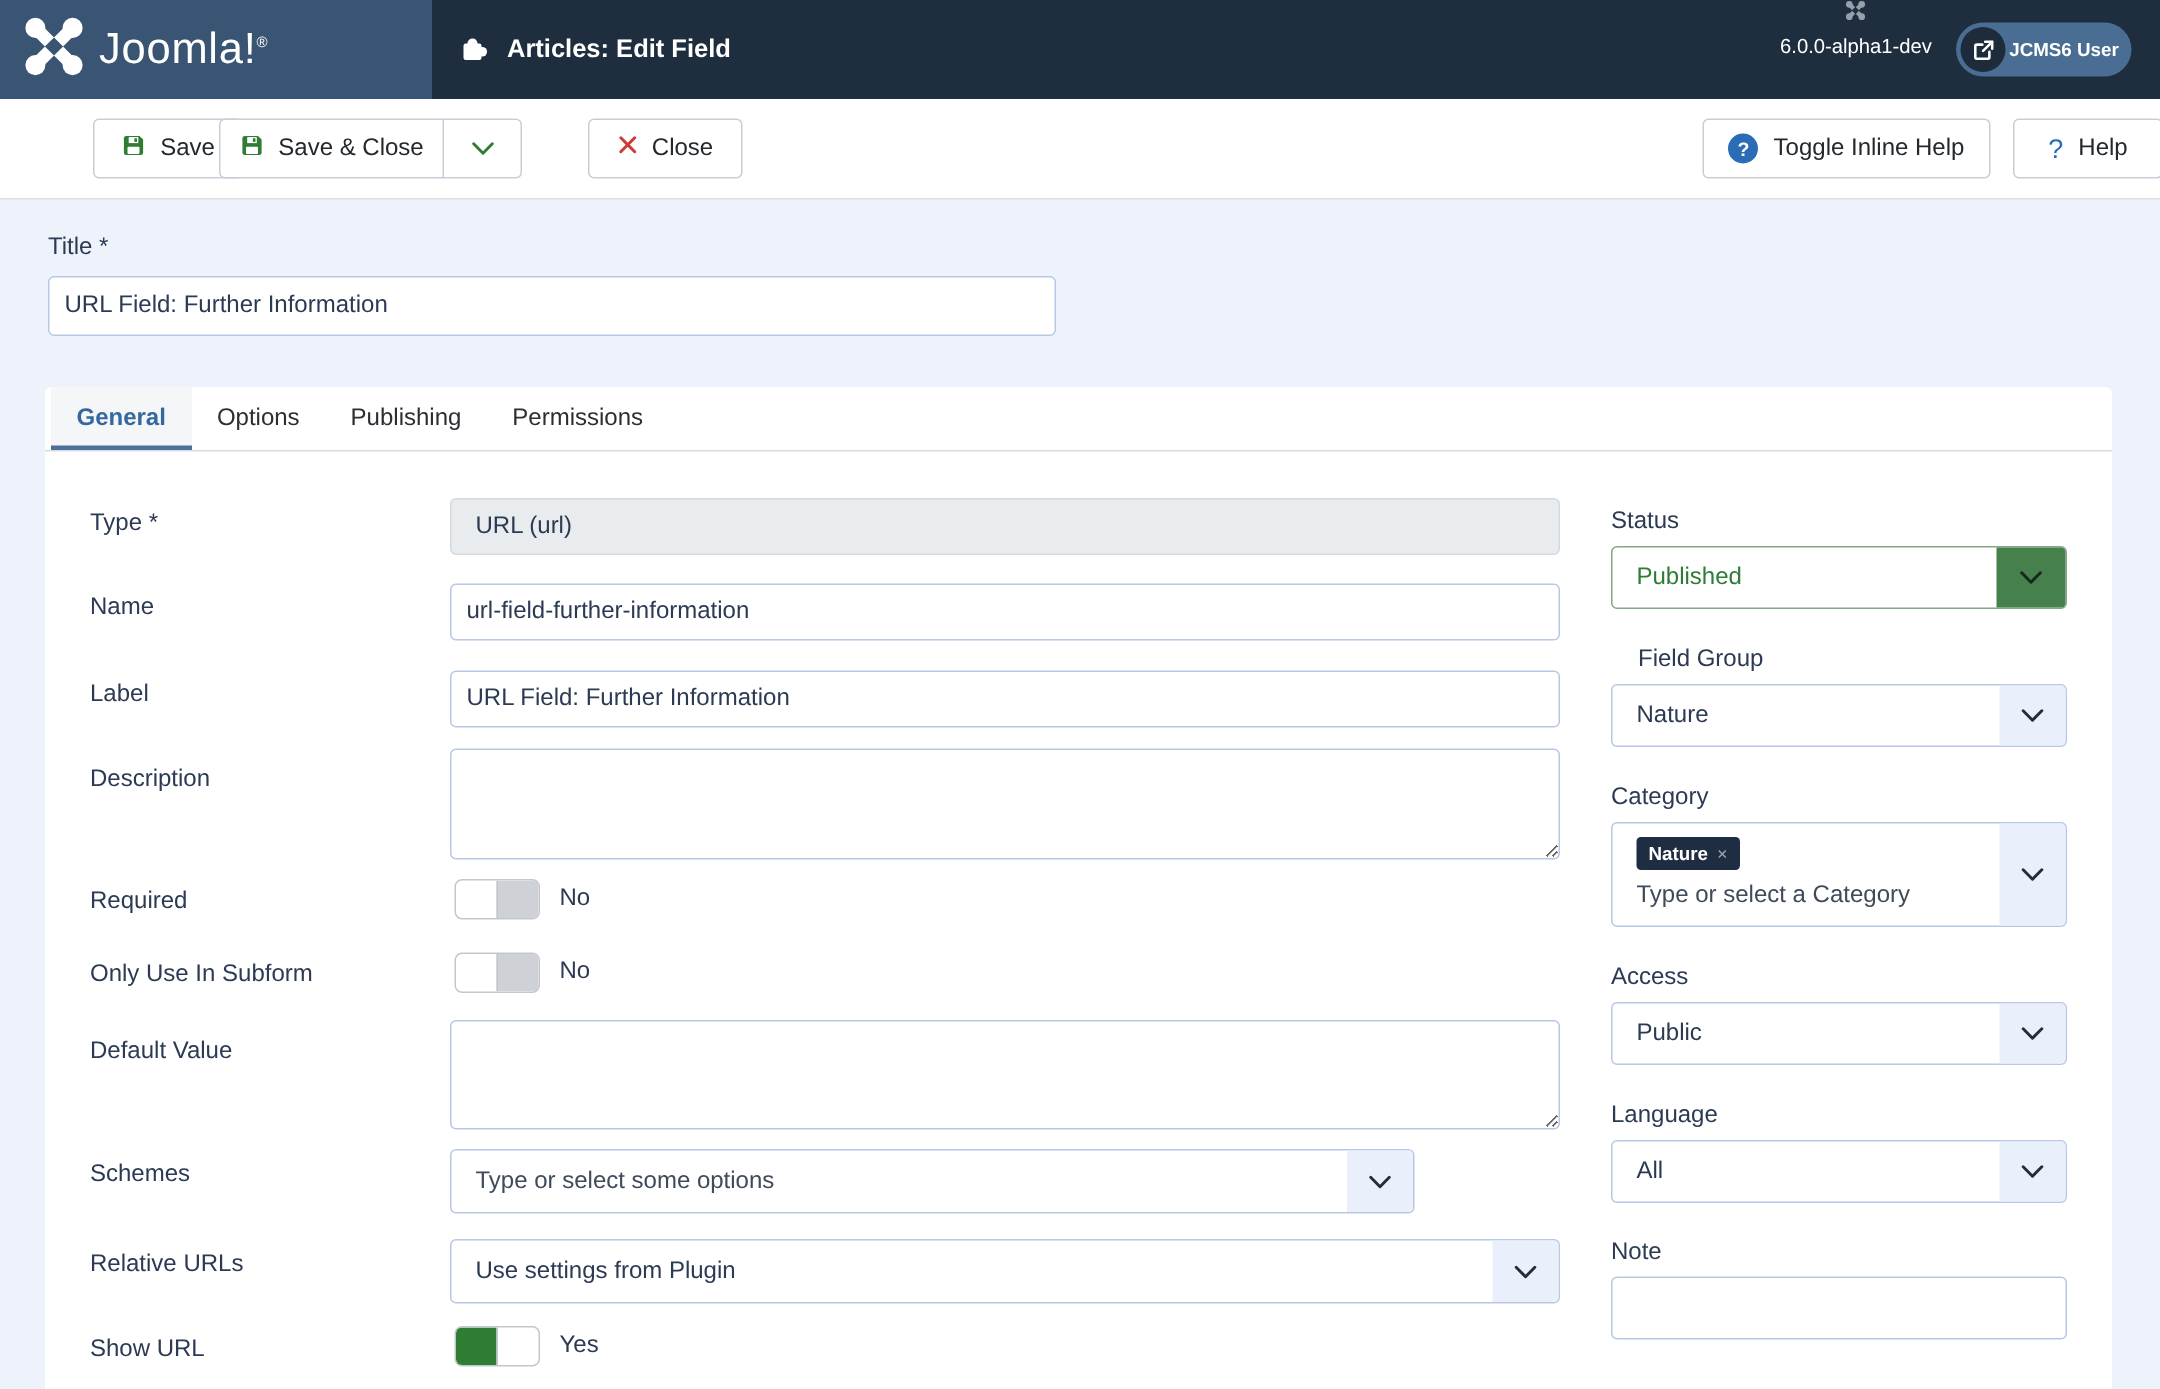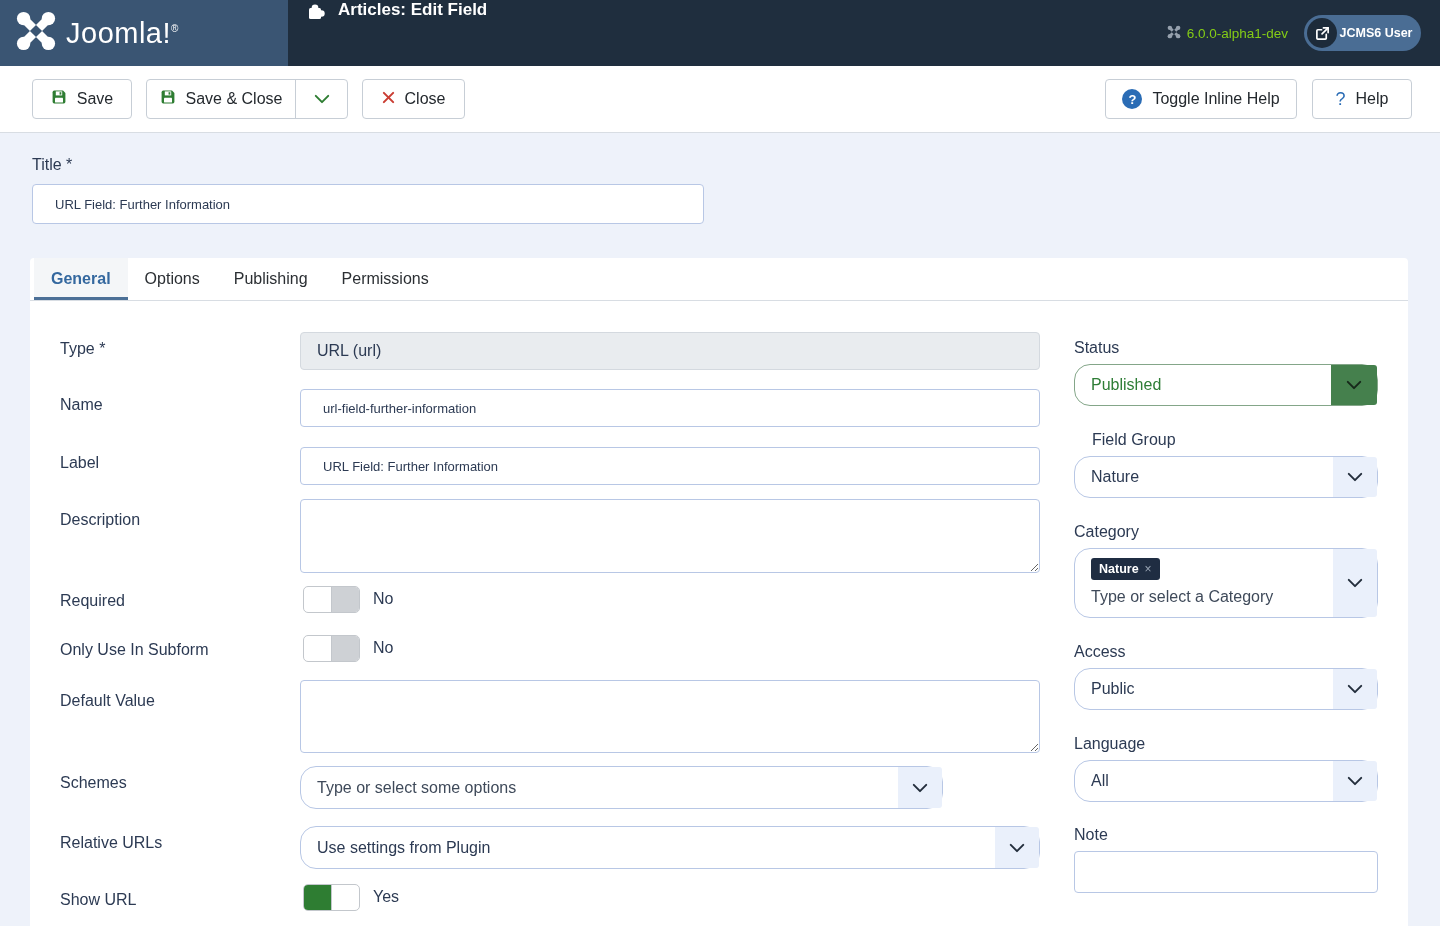--- a/index.html
+++ b/index.html
@@ -6,70 +6,70 @@
   html,body { width:1440px; height:926px; }
   body { font-family:"Liberation Sans", sans-serif; background:#eef2fa; }
   .page { position:relative; width:1440px; height:926px; overflow:hidden; background:#eef2fa; }
 
   
   .header { position:absolute; top:0; left:0; width:1440px; height:66px; background:#1f2e3e; }
   .brand { position:absolute; left:0; top:0; width:288px; height:66px; background:#3a5573;
            display:flex; align-items:center; padding-left:15px; gap:9px; }
   .brand-text { color:#fff; font-size:29px; font-weight:400; letter-spacing:.5px; }
   .brand-reg { color:#fff; font-size:10px; vertical-align:super; }
-  .page-title-wrap { position:absolute; left:306px; top:0; height:66px; display:flex; align-items:flex-start; gap:12px; }
+  .page-title-wrap { position:absolute; left:306px; top:0; height:66px; display:flex; align-items:center; gap:12px; }
   .page-title { color:#fff; font-size:17px; font-weight:700; }
   .version { position:absolute; right:152px; top:0; height:66px; display:flex; align-items:center; gap:6px;
-             color:#84cc16; font-size:13.5px; }
+             color:#ffffff; font-size:13.5px;flex-direction:column; }
   .user-pill { position:absolute; left:1304px; top:15px; width:117px; height:36px; border-radius:18px;
                background:#4a6d94; display:flex; align-items:center; cursor:pointer; border:none; }
   .pill-circle { width:30px; height:30px; border-radius:50%; background:#1d2b3a; margin-left:3px;
                  display:flex; align-items:center; justify-content:center; }
   .pill-label { flex:1; text-align:center; color:#fff; font-size:12.5px; font-weight:700; padding-right:6px; }
 
   
   .toolbar { position:absolute; top:66px; left:0; width:1440px; height:67px; background:#fff;
              border-bottom:1px solid #d8dde3; }
   .btn { position:absolute; top:13px; height:40px; background:#fff; border:1px solid #c7ced6;
          border-radius:4px; display:flex; align-items:center; justify-content:center; gap:10px;
-         font-size:16px; color:#24292e; cursor:pointer; font-family:inherit; }
+         font-size:16px; color:#24292e; cursor:pointer; font-family:inherit;margin-left:30px; }
   .btn-save { left:32px; width:100px; }
   .btn-group { position:absolute; top:13px; left:146px; width:202px; height:40px;
                border:1px solid #c7ced6; border-radius:4px; display:flex; background:#fff; }
   .btn-group .main { flex:1; border:none; background:none; display:flex; align-items:center; justify-content:center;
                      gap:10px; font-size:16px; color:#24292e; cursor:pointer; font-family:inherit;
                      border-right:1px solid #c7ced6; }
   .btn-group .caret { width:51px; border:none; background:none; display:flex; align-items:center;
                       justify-content:center; cursor:pointer; }
   .btn-close { left:362px; width:103px; }
   .btn-toggle-help { left:1105px; width:192px; }
   .btn-help { left:1312px; width:100px; }
   .q-circle { width:20px; height:20px; border-radius:50%; background:#2a6cb5; color:#fff; font-size:13px;
               font-weight:700; display:flex; align-items:center; justify-content:center; }
   .q-plain { color:#2a6cb5; font-size:18px; font-weight:400; }
 
   
   .field-label { position:absolute; font-size:16px; color:#2c3a53; }
   .text-input { position:absolute; border:1px solid #b8c7e5; border-radius:4px; background:#fff;
-                font-size:13px; color:#2c3a53; padding:0 22px; font-family:inherit; outline:none; }
+                font-size:16px; color:#2c3a53; padding:0 10px; font-family:inherit; outline:none; }
 
   
   .card { position:absolute; left:30px; top:258px; width:1378px; height:668px; background:#fff;
           border-radius:4px 4px 0 0; }
   .tabbar { position:absolute; left:0; top:0; width:100%; height:43px; border-bottom:1px solid #d8dde3;
             display:flex; padding-left:4px; }
   .tab { padding:0 17px; display:flex; align-items:center; font-size:16px; color:#2b2f33; cursor:pointer; }
   .tab.active { background:#f4f6f8; color:#34689f; font-weight:700; box-shadow:inset 0 -3px 0 #4c7097; }
 
   
   .readonly-field { position:absolute; background:#e9ecef; border:1px solid #d4d9df; border-radius:4px;
                     display:flex; align-items:center; padding:0 16px; font-size:16px; color:#2c3a53; }
   .textarea { position:absolute; border:1px solid #b8c7e5; border-radius:4px; background:#fff;
               font-size:16px; color:#2c3a53; padding:8px 12px; font-family:inherit; resize:both; outline:none; }
-  .combo { position:absolute; border:1px solid #b8c7e5; border-radius:16px; background:#fff; cursor:pointer; }
+  .combo { position:absolute; border:1px solid #b8c7e5; border-radius:4px; background:#fff; cursor:pointer; }
   .combo .combo-text { position:absolute; left:16px; top:0; bottom:0; display:flex; align-items:center;
                        font-size:16px; color:#2c3a53; }
   .combo .chev-zone { position:absolute; right:0; top:0; bottom:0; width:44px; background:#eaf0fb;
                       border-radius:0 3px 3px 0; display:flex; align-items:center; justify-content:center; }
   .combo.status { border-color:#84a689; }
   .combo.status .combo-text { color:#2e7d36; }
   .combo.status .chev-zone { width:46px; background:#45804d; }
 
   .toggle { position:absolute; width:57px; height:27px; border:1px solid #c3c7cc; border-radius:5px;
             overflow:hidden; display:flex; cursor:pointer; background:#fff; }

